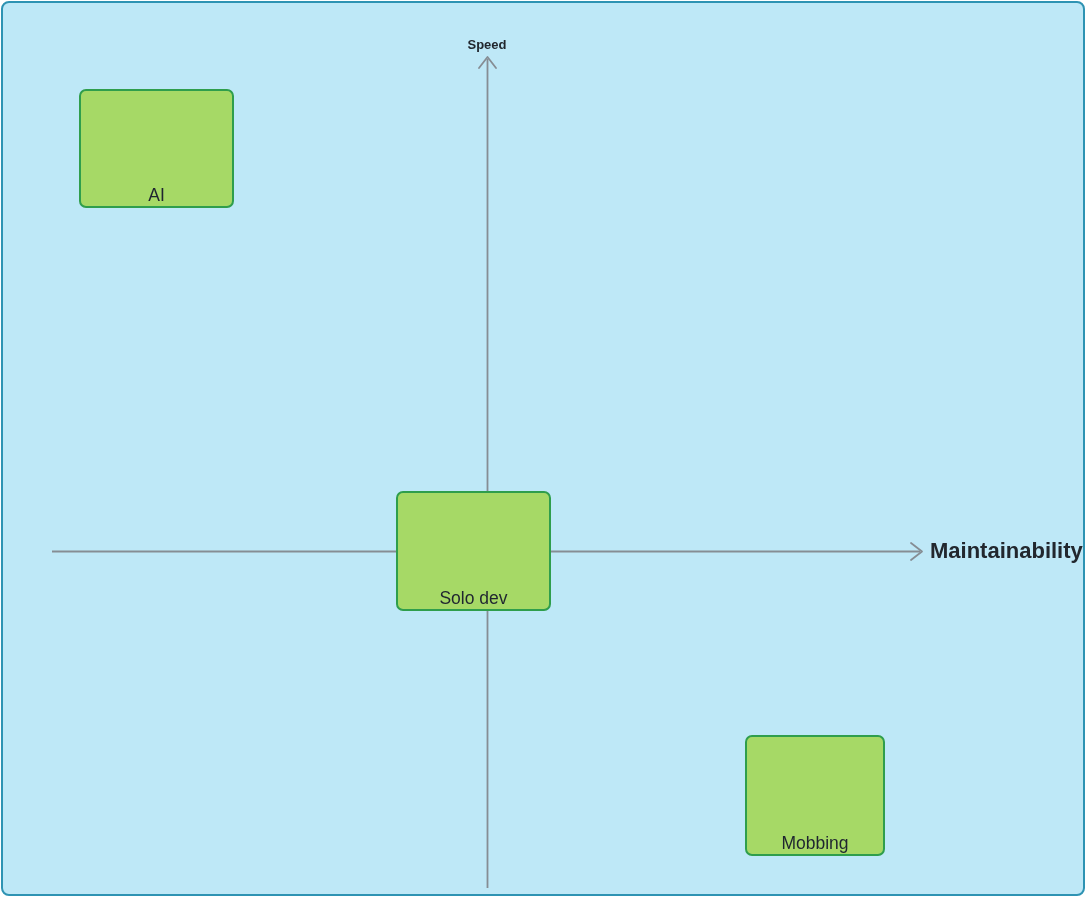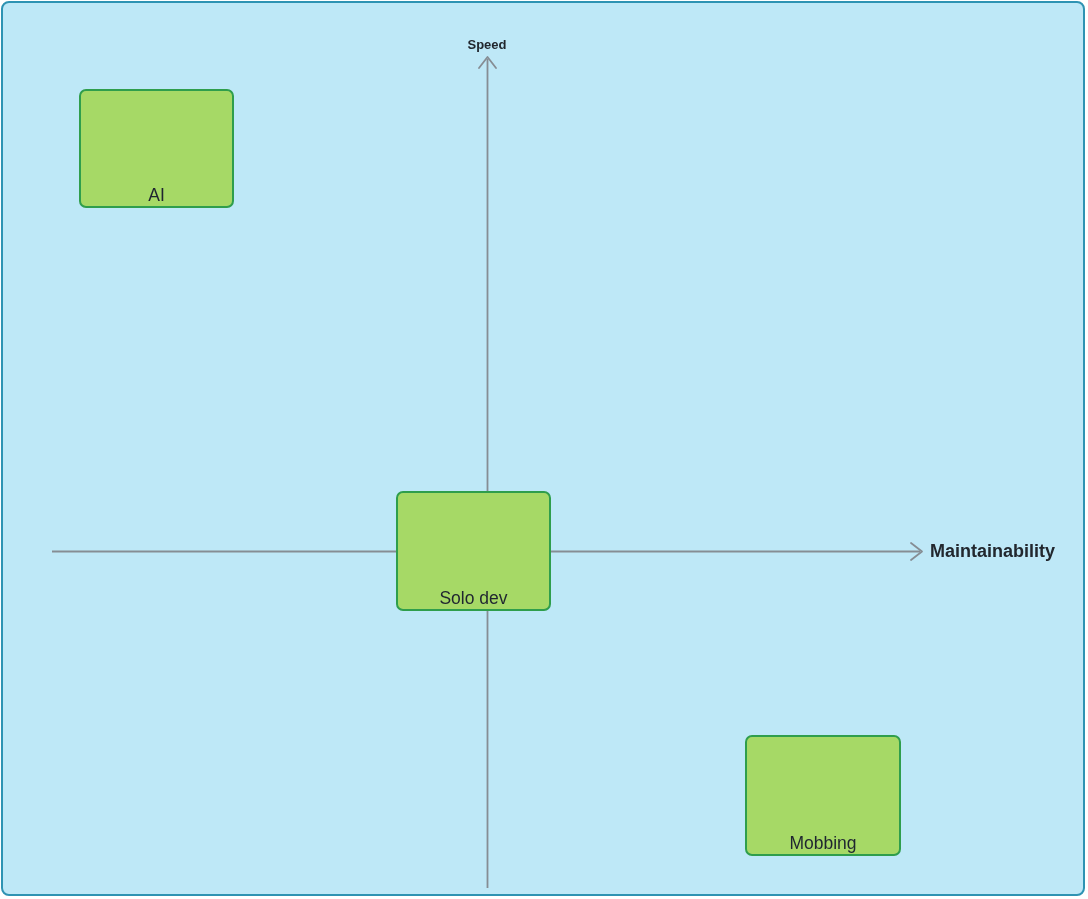--- a/index.html
+++ b/index.html
@@ -44,21 +44,21 @@
   .axis-label.speed {
     left: 487px;
     top: 37px;
     transform: translateX(-50%);
     font-size: 13px;
   }
   .axis-label.maintainability {
     left: 930px;
     top: 551px;
     transform: translateY(-50%);
-    font-size: 18px;
+    font-size: 22px;
   }
   .node {
     position: absolute;
     box-sizing: border-box;
     background: #a6d966;
     border: 2px solid #2f9e4c;
     border-radius: 7px;
     display: flex;
     align-items: flex-end;
     justify-content: center;
@@ -66,21 +66,21 @@
   }
   .node .node-label {
     font-size: 17.5px;
     color: #1f2530;
     white-space: nowrap;
   }
   .node.ai          { left: 79px;  top: 89px;  width: 155px; height: 119px; }
   .node.solo-dev-ai { left: 278px; top: 230px; width: 156px; height: 119px; }
   .node.mobbing-ai  { left: 746px; top: 265px; width: 156px; height: 121px; }
   .node.solo-dev    { left: 396px; top: 491px; width: 155px; height: 120px; }
-  .node.mobbing     { left: 745px; top: 735px; width: 156px; height: 121px; }
+  .node.mobbing     { left: 745px; top: 735px; width: 140px; height: 121px; }
 </style>
 </head>
 <body>
 
 <div class="stage">
 
   <div class="canvas"></div>
 
   <svg class="axes-svg" viewBox="0 0 1088 899" xmlns="http://www.w3.org/2000/svg">
 

